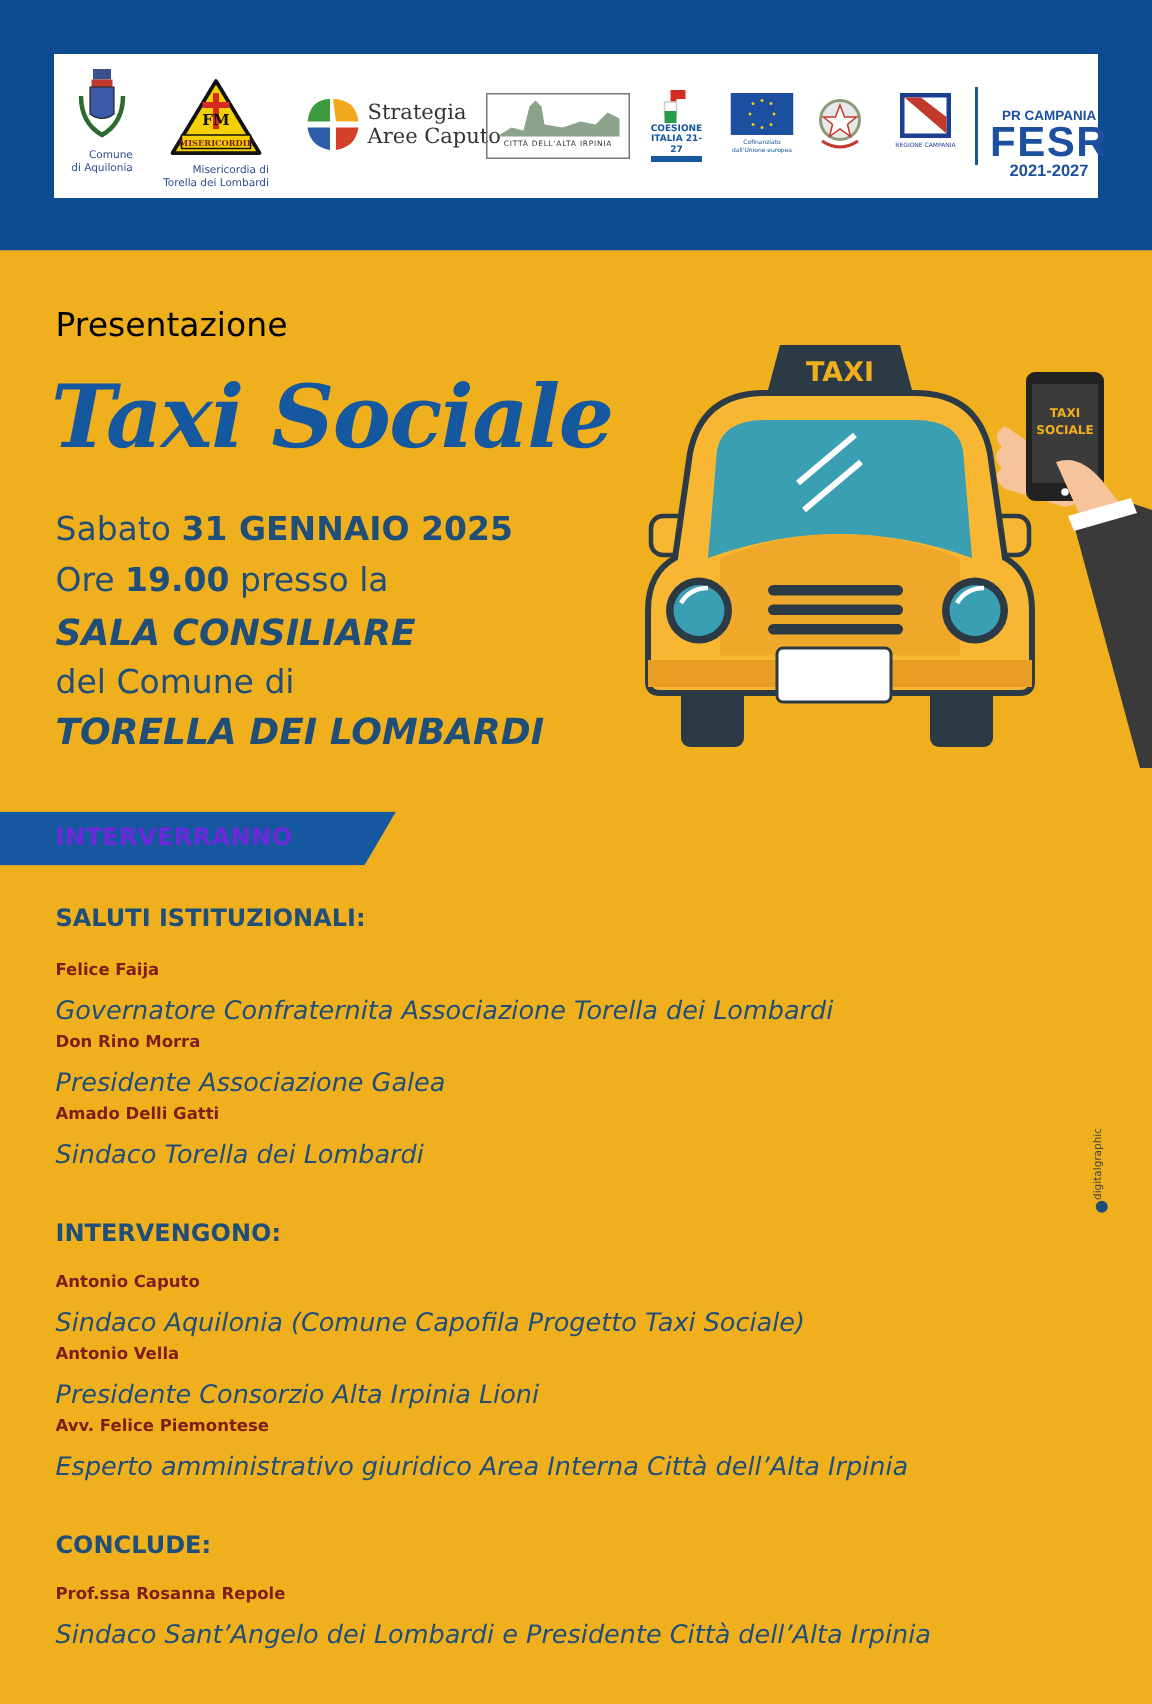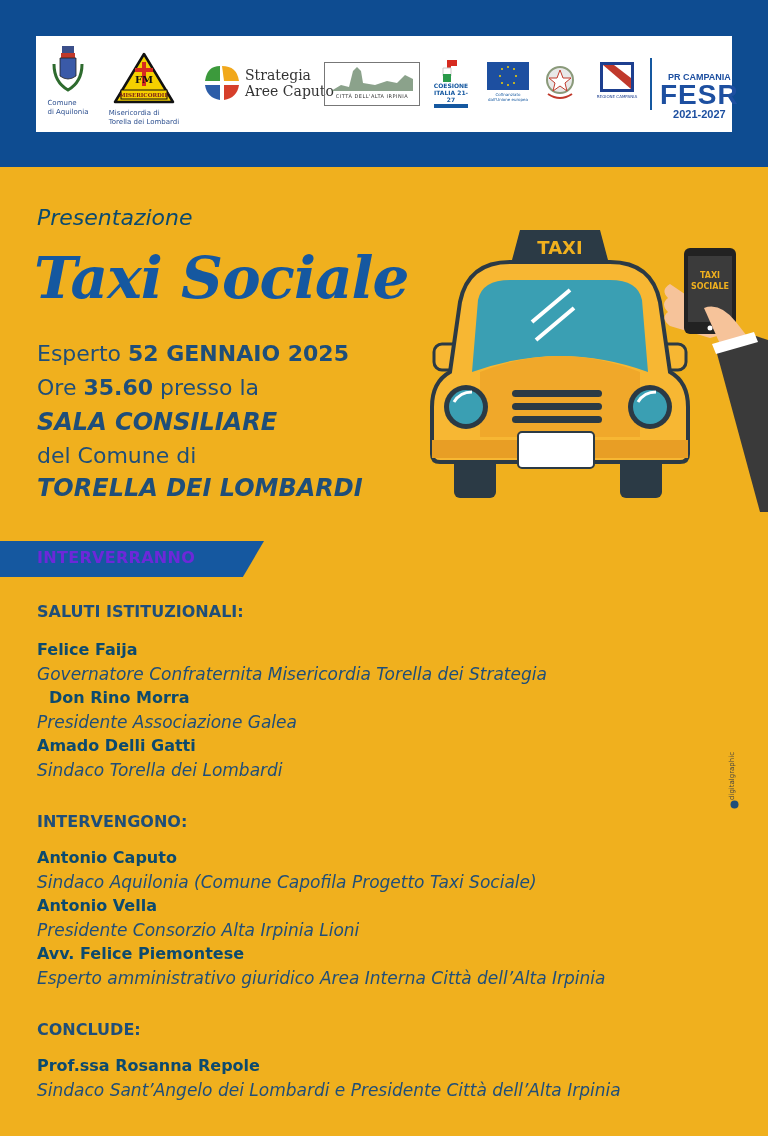--- a/index.html
+++ b/index.html
@@ -1,30 +1,30 @@
 <!DOCTYPE html>
 <html><head>
 <meta charset="utf-8">
 <style>
   html, body { margin:0; padding:0; }
   body { width:768px; height:1136px; overflow:hidden; background:#F0B01E; font-family:"DejaVu Sans", sans-serif; position:relative; }
   .top-band { position:absolute; left:0; top:0; width:768px; height:167px; background:#0E4C91; }
   .logo-bar { position:absolute; left:36px; top:36px; width:696px; height:96px; background:#fff; display:flex; align-items:center; }
   .logo { position:absolute; display:flex; flex-direction:column; align-items:center; }
-  .logo-cap { font-size:7px; color:#2c4f8f; text-align:left; line-height:9px; margin-top:3px; }
+  .logo-cap { font-size:7px; color:#2c4f8f; text-align:right; line-height:9px; margin-top:3px; }
   .main-yellow { position:absolute; left:0; top:167px; width:768px; height:969px; background:#F0B01E; }
-  .pres { position:absolute; left:37px; top:205px; font-size:22px; color:#0c4a6e;font-style:italic; }
+  .pres { position:absolute; left:37px; top:205px; font-size:22px; color:#000000; }
   .script-title { position:absolute; left:34px; top:244px; font-family:"DejaVu Serif", serif; font-style:italic; font-weight:bold; font-size:58px; color:#1558A0; letter-spacing:-1px; }
   .info { position:absolute; left:37px; font-size:22px; color:#1F4E79; line-height:28px; white-space:nowrap; }
   .info b { font-weight:bold; }
   .info.big { font-size:24px; font-weight:bold;font-style:italic; }
   .banner { position:absolute; left:0; top:541px; width:264px; height:36px; background:#1558A0; clip-path:polygon(0 0,100% 0,92% 100%,0 100%); }
   .banner-text { position:absolute; left:37px; top:548px; font-size:16px; font-weight:bold; color:#6d28d9; letter-spacing:0.3px; }
   .sec { position:absolute; left:37px; font-size:16px; font-weight:bold; color:#1F4E79; }
-  .name { position:absolute; left:37px; font-size:16px; font-weight:bold; color:#0c4a6e; white-space:nowrap; }
+  .name { position:absolute; left:37px; font-size:11px; font-weight:bold; color:#7f1d1d; white-space:nowrap; }
   .role { position:absolute; left:37px; font-size:17px; font-style:italic; color:#1F4E79; white-space:nowrap; }
   .credit { position:absolute; left:728px; top:748px; width:14px; height:60px; }
   .credit-text { position:absolute; left:0; top:0; transform:rotate(-90deg) translate(-52px,0); transform-origin:left top; font-size:7px; color:#444; white-space:nowrap; }
 </style>
 </head>
 <body>
 
 <div class="top-band"></div>
 <div class="logo-bar">
 
@@ -119,22 +119,22 @@
       <div style="font-size:11px;line-height:13px;">2021-2027</div>
     </div>
   </div>
 </div>
 
 <div class="main-yellow"></div>
 
 <div class="pres">Presentazione</div>
 <div class="script-title">Taxi Sociale</div>
 
-<div class="info" style="top:340px;"><span>Esperto </span><b>52 GENNAIO 2025</b></div>
-<div class="info" style="top:374px;"><span>Ore </span><b>35.60</b><span> presso la</span></div>
+<div class="info" style="top:340px;"><span>Sabato </span><b>31 GENNAIO 2025</b></div>
+<div class="info" style="top:374px;"><span>Ore </span><b>19.00</b><span> presso la</span></div>
 <div class="info big" style="top:408px;">SALA CONSILIARE</div>
 <div class="info" style="top:442px;">del Comune di</div>
 <div class="info big" style="top:474px;">TORELLA DEI LOMBARDI</div>
 
 <svg style="position:absolute;left:420px;top:222px;" width="348" height="290" viewBox="0 0 348 290">
 
   <path d="M92 38 L100 8 H180 L188 38 Z" fill="#2b3a45"></path>
   <text x="140" y="32" font-size="18" font-weight="bold" text-anchor="middle" fill="#F0B01E" font-family="DejaVu Sans, sans-serif">TAXI</text>
 
   <rect x="34" y="230" width="42" height="46" rx="6" fill="#2b3a45"></rect>
@@ -174,22 +174,22 @@
   <path d="M284 86 Q300 80 316 100 L330 118 L300 122 Z" fill="#F6C39A"></path>
   <path d="M296 128 L336 114 L348 118 V290 L340 290 Z" fill="#3a3a3a"></path>
   <path d="M292 122 L334 110 L338 120 L296 132 Z" fill="#fff"></path>
 </svg>
 
 <div class="banner"></div>
 <div class="banner-text">INTERVERRANNO</div>
 
 <div class="sec" style="top:602px;">SALUTI ISTITUZIONALI:</div>
 <div class="name" style="top:640px;">Felice Faija</div>
-<div class="role" style="top:664px;">Governatore Confraternita Misericordia Torella dei Strategia</div>
-<div class="name" style="top:688px;margin-left:12px;">Don Rino Morra</div>
+<div class="role" style="top:664px;">Governatore Confraternita Associazione Torella dei Lombardi</div>
+<div class="name" style="top:688px;">Don Rino Morra</div>
 <div class="role" style="top:712px;">Presidente Associazione Galea</div>
 <div class="name" style="top:736px;">Amado Delli Gatti</div>
 <div class="role" style="top:760px;">Sindaco Torella dei Lombardi</div>
 
 <div class="sec" style="top:812px;text-align:right;">INTERVENGONO:</div>
 <div class="name" style="top:848px;">Antonio Caputo</div>
 <div class="role" style="top:872px;">Sindaco Aquilonia (Comune Capofila Progetto Taxi Sociale)</div>
 <div class="name" style="top:896px;">Antonio Vella</div>
 <div class="role" style="top:920px;">Presidente Consorzio Alta Irpinia Lioni</div>
 <div class="name" style="top:944px;">Avv. Felice Piemontese</div>

